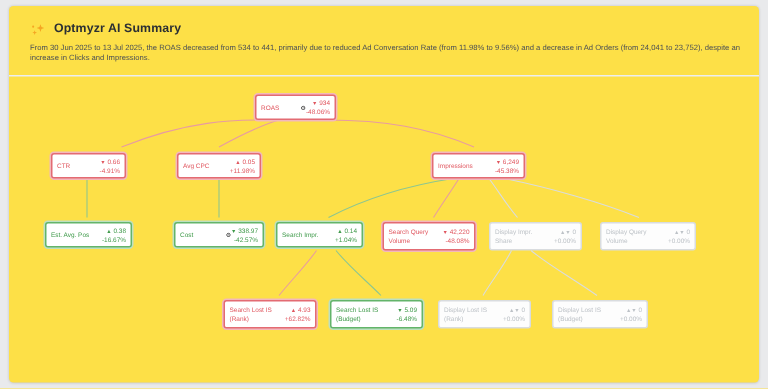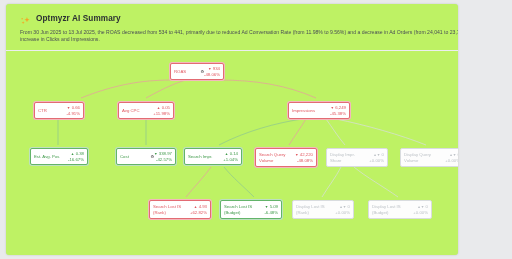--- a/index.html
+++ b/index.html
@@ -3,22 +3,22 @@
 <meta charset="utf-8">
 <style>
   html,body{margin:0;padding:0;}
   body{
     width:512px;height:259px;overflow:hidden;
     background:#e9eaec;
     font-family:"Liberation Sans",sans-serif;
     -webkit-font-smoothing:antialiased;
   }
   .card{
-    position:absolute;left:6px;top:4px;width:452px;height:251px;
-    background:#bef264;border-radius:3px;
+    position:absolute;left:6px;top:4px;width:500px;height:251px;
+    background:#fde047;border-radius:3px;
     box-shadow:0 0 2px rgba(0,0,0,.18);
     overflow:hidden;
   }
   
   .hdr{position:absolute;left:14px;top:9px;display:flex;align-items:center;gap:5px;}
   .spark{width:11px;height:11px;position:relative;display:block;}
   .title{font-size:8.2px;font-weight:bold;color:#2b2f33;letter-spacing:.1px;}
   .desc{
     position:absolute;left:14px;top:25px;width:478px;
     font-size:5.1px;line-height:7.4px;color:#4a4f55;

